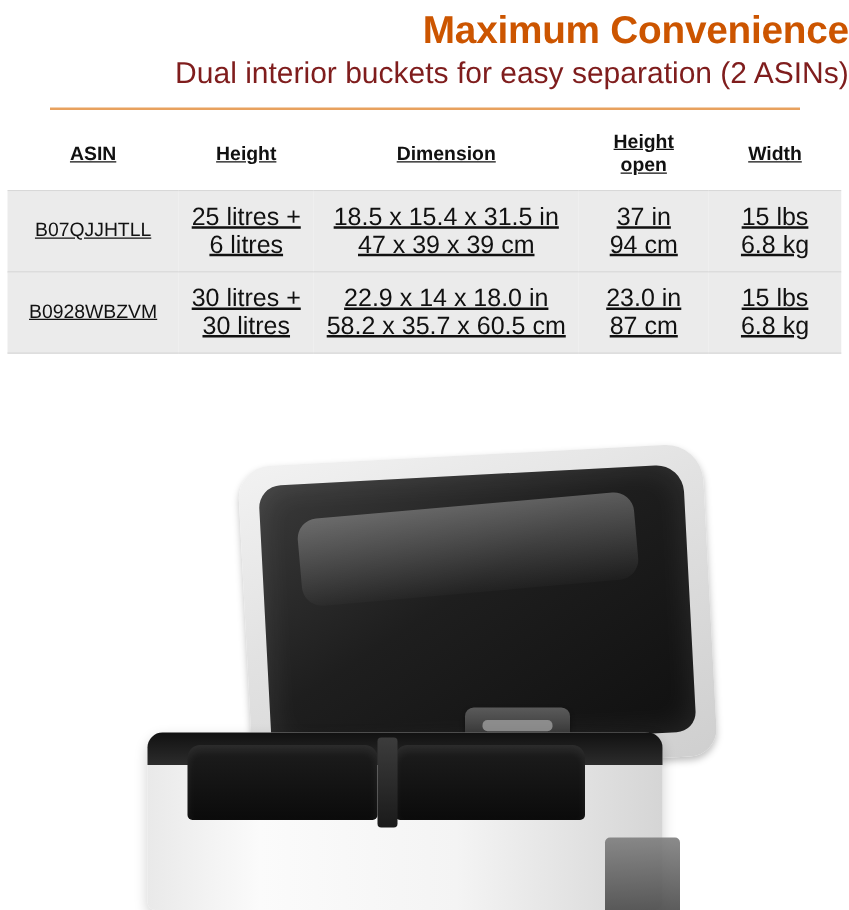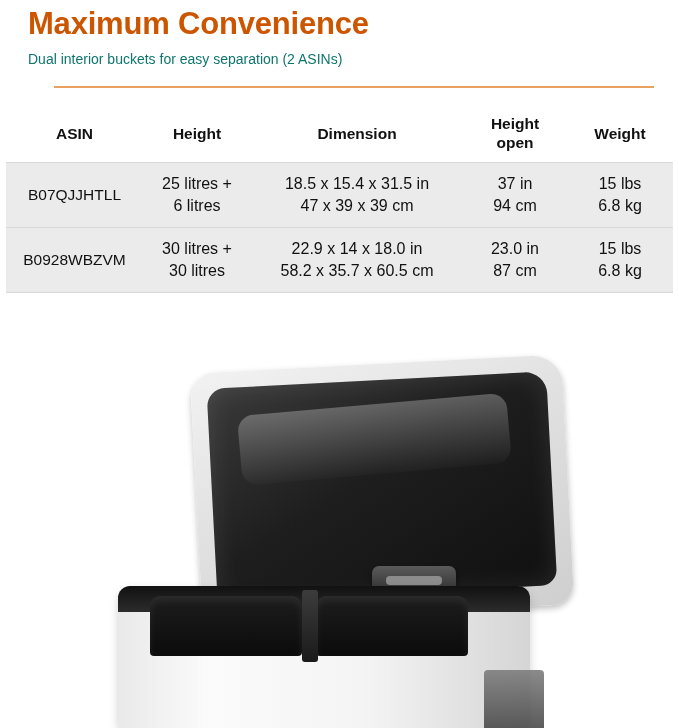--- a/index.html
+++ b/index.html
@@ -16,68 +16,68 @@
     position: relative;
   }
   .page {
     width: 679px;
     height: 728px;
     position: relative;
   }
 
   
   .header {
-    text-align: left;
+    text-align: right;
     padding-top: 4px;
-    margin-left: 28px;
   }
   .title {
     font-size: 31px;
     font-weight: bold;
     color: #cc5500;
     letter-spacing: -0.2px;
     line-height: 40px;
     margin: 0;
   }
   .subtitle {
-    font-size: 14px;
-    color: #0f766e;
+    font-size: 24px;
+    color: #7f1d1d;
     line-height: 30px;
     margin: 0;
     padding-bottom: 6px;
   }
   .rule {
     width: 600px;
     height: 2px;
     background: #e8a15e;
     margin: 6px auto 0 auto;
   }
 
   
   .table-wrap {
-    padding: 20px 6px 0 6px;
+    padding: 10px 6px 0 6px;
+    text-decoration: underline;
   }
   table.spec {
     border-collapse: collapse;
     width: 667px;
     margin: 0 auto;
     table-layout: fixed;
   }
   table.spec th {
     font-size: 15.5px;
     font-weight: bold;
     color: #111;
     text-align: center;
     vertical-align: middle;
     padding: 6px 4px 10px 4px;
     line-height: 19px;
     border: none;
   }
   table.spec td {
-    font-size: 16px;
+    font-size: 20px;
     text-align: center;
     vertical-align: middle;
     padding: 10px 4px;
     line-height: 22px;
     border-top: 1px solid #d8d8d8;
     border-bottom: 1px solid #d8d8d8;
   }
   table.spec tr.row td.shaded {
     background: #ebebeb;
   }
@@ -226,21 +226,21 @@
       </colgroup>
       <thead>
         <tr>
           <th>ASIN</th>
           <th>Height</th>
           <th>Dimension</th>
           <th>
             <span class="cellline">Height</span>
             <span class="cellline">open</span>
           </th>
-          <th>Weight</th>
+          <th>Width</th>
         </tr>
       </thead>
       <tbody>
 
         <tr class="row">
           <td class="asin shaded">B07QJJHTLL</td>
           <td class="shaded">
             <span class="cellline">25 litres +</span>
             <span class="cellline">6 litres</span>
           </td>

